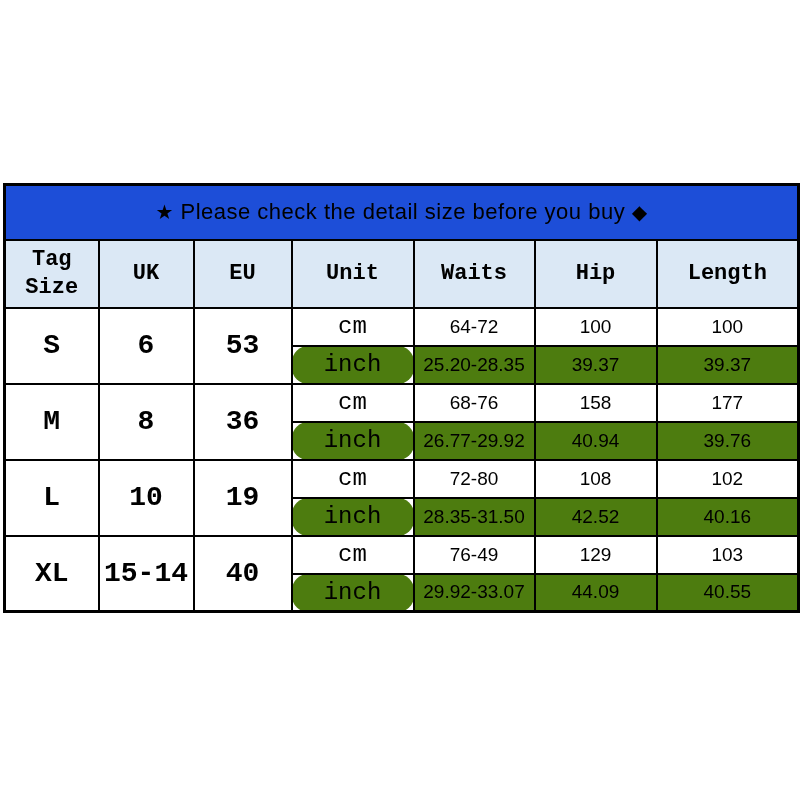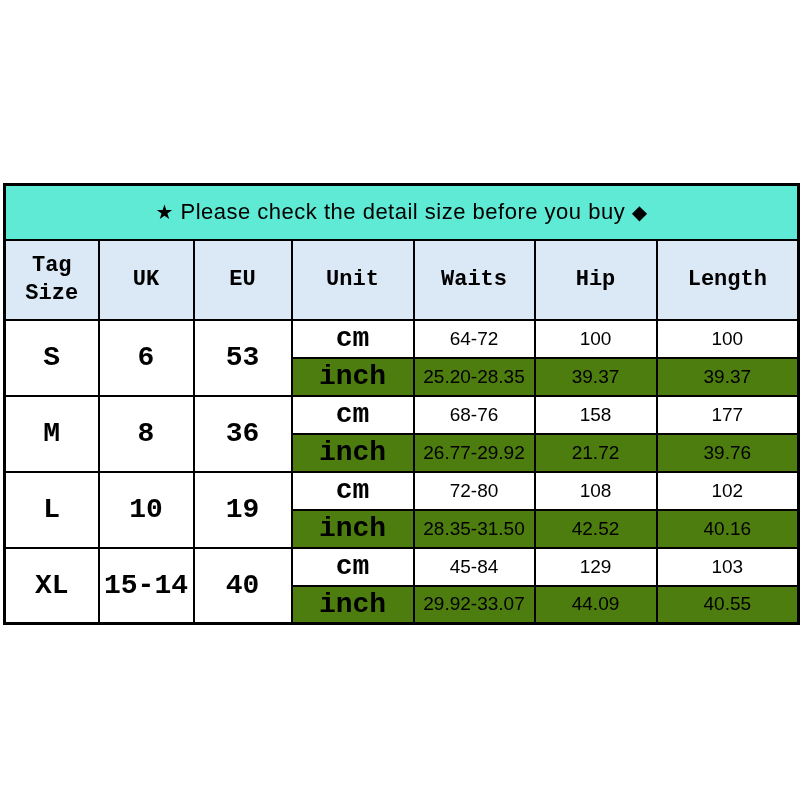--- a/index.html
+++ b/index.html
@@ -28,49 +28,50 @@
     border: 2px solid #000000;
     text-align: center;
     vertical-align: middle;
     padding: 0;
     overflow: hidden;
     white-space: nowrap;
   }
   
   tr.banner-row { height: 55px; }
   td.banner {
-    background: #5eead4;
+    background: #1d4ed8;
     font-family: "Liberation Sans", sans-serif;
     font-size: 22px;
     font-weight: 500;
     letter-spacing: 0.5px;
   }
   td.banner .glyph { font-size: 20px; }
   
-  tr.header-row { height: 80px; }
+  tr.header-row { height: 68px; }
   th.col-head {
     background: #dbe8f5;
     font-family: "Liberation Mono", monospace;
     font-size: 22px;
     font-weight: 700;
     line-height: 1.25;
     white-space: normal;
   }
   
   td.big {
     background: #ffffff;
     font-family: "Liberation Mono", monospace;
     font-size: 28px;
     font-weight: 600;
   }
   
   td.unit {
     font-family: "Liberation Mono", monospace;
-    font-size: 28px;
-    font-weight: 700;
+    font-size: 24px;
+    font-weight: 400;
+    border-radius: 16px;
   }
   
   td.val {
     font-family: "Liberation Sans", sans-serif;
     font-size: 19px;
     font-weight: 500;
   }
   tr.sub-row { height: 38px; }
   tr.cm-row td { background: #ffffff; }
   tr.inch-row td { background: #4d7c0f; }
@@ -130,21 +131,21 @@
       <td class="big" rowspan="2">8</td>
       <td class="big" rowspan="2">36</td>
       <td class="unit">cm</td>
       <td class="val">68-76</td>
       <td class="val">158</td>
       <td class="val">177</td>
     </tr>
     <tr class="sub-row inch-row">
       <td class="unit">inch</td>
       <td class="val">26.77-29.92</td>
-      <td class="val">21.72</td>
+      <td class="val">40.94</td>
       <td class="val">39.76</td>
     </tr>
 
     <tr class="sub-row cm-row">
       <td class="big" rowspan="2">L</td>
       <td class="big" rowspan="2">10</td>
       <td class="big" rowspan="2">19</td>
       <td class="unit">cm</td>
       <td class="val">72-80</td>
       <td class="val">108</td>
@@ -155,21 +156,21 @@
       <td class="val">28.35-31.50</td>
       <td class="val">42.52</td>
       <td class="val">40.16</td>
     </tr>
 
     <tr class="sub-row cm-row">
       <td class="big" rowspan="2">XL</td>
       <td class="big" rowspan="2">15-14</td>
       <td class="big" rowspan="2">40</td>
       <td class="unit">cm</td>
-      <td class="val">45-84</td>
+      <td class="val">76-49</td>
       <td class="val">129</td>
       <td class="val">103</td>
     </tr>
     <tr class="sub-row inch-row">
       <td class="unit">inch</td>
       <td class="val">29.92-33.07</td>
       <td class="val">44.09</td>
       <td class="val">40.55</td>
     </tr>
   </tbody>

